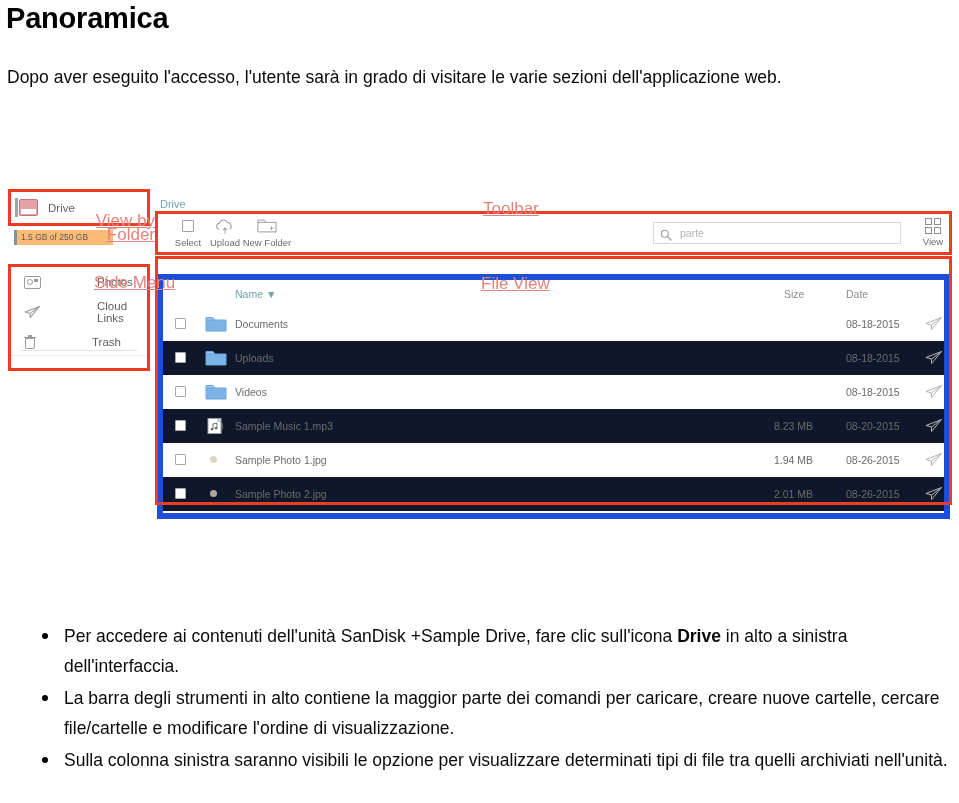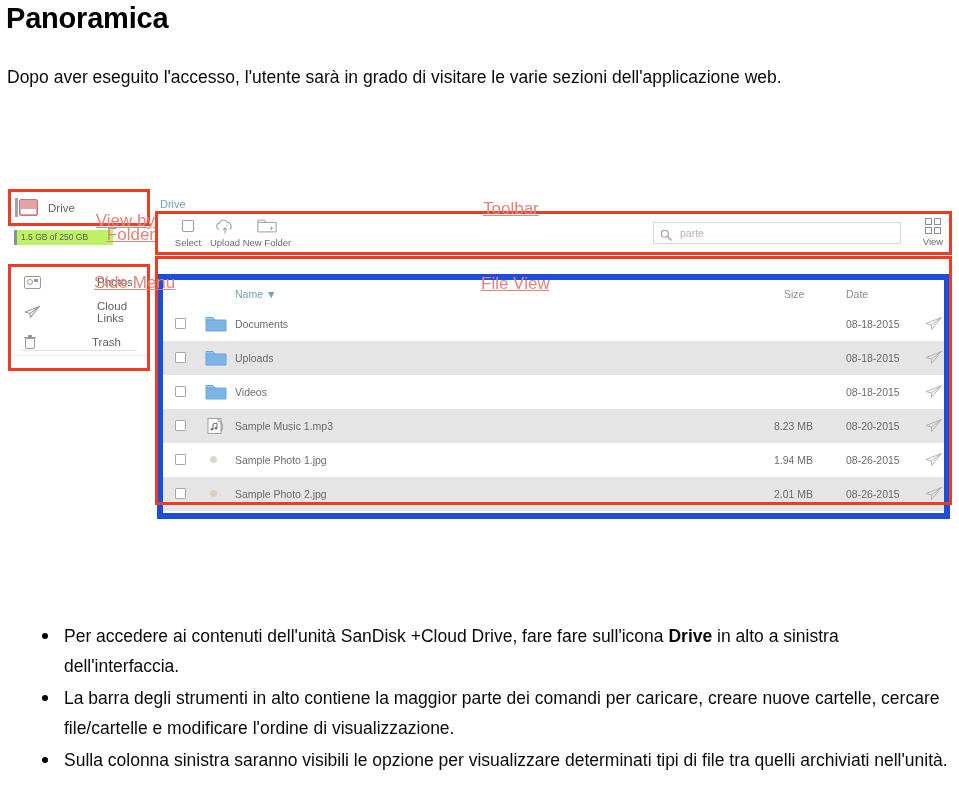--- a/index.html
+++ b/index.html
@@ -126,21 +126,21 @@
     width: 2.5px;
     background: #9aa6ab;
   }
 
   .storage {
     position: absolute;
     left: 14px;
     top: 44px;
     width: 99px;
     height: 15px;
-    background: #bef264;
+    background: #fdba74;
     text-align: center;
   }
   .storage .fill {
     position: absolute;
     left: 0; top: 0; bottom: 0;
     width: 3px;
     background: #7c93a0;
   }
   .storage .stxt {
     position: absolute;
@@ -370,21 +370,21 @@
   .col-size { left: 621px; }
   .col-date { left: 683px; }
 
   .row {
     position: absolute;
     left: 0;
     width: 100%;
     height: 34px;
     text-decoration: underline;
   }
-  .row.alt { background: #e5e5e5; }
+  .row.alt { background: #0f172a; }
   .row .rchk {
     position: absolute;
     left: 12px; top: 11px;
     width: 11px; height: 11px;
     border: 1.3px solid #a8a8a8;
     border-radius: 1px;
     box-sizing: border-box;
     background: #fff;
   }
   .row .ricon {
@@ -683,21 +683,21 @@
     <span>View by</span><br><span>Folder</span>
   </div>
   <div class="anno" style="left:94px;  top:90px;">Side Menu</div>
   <div class="anno" style="left:483px; top:16px;">Toolbar</div>
   <div class="anno" style="left:481px; top:91px;">File View</div>
 </div>
 
 <ul class="bullets">
   <li>
     <span class="dot"></span>
-    <span>Per accedere ai contenuti dell'unità SanDisk +Cloud Drive, fare fare sull'icona </span><b>Drive</b><span> in alto a sinistra dell'interfaccia.</span>
+    <span>Per accedere ai contenuti dell'unità SanDisk +Sample Drive, fare clic sull'icona </span><b>Drive</b><span> in alto a sinistra dell'interfaccia.</span>
   </li>
   <li>
     <span class="dot"></span>
     <span>La barra degli strumenti in alto contiene la maggior parte dei comandi per caricare, creare nuove cartelle, cercare file/cartelle e modificare l'ordine di visualizzazione.</span>
   </li>
   <li>
     <span class="dot"></span>
     <span>Sulla colonna sinistra saranno visibili le opzione per visualizzare determinati tipi di file tra quelli archiviati nell'unità.</span>
   </li>
 </ul>

